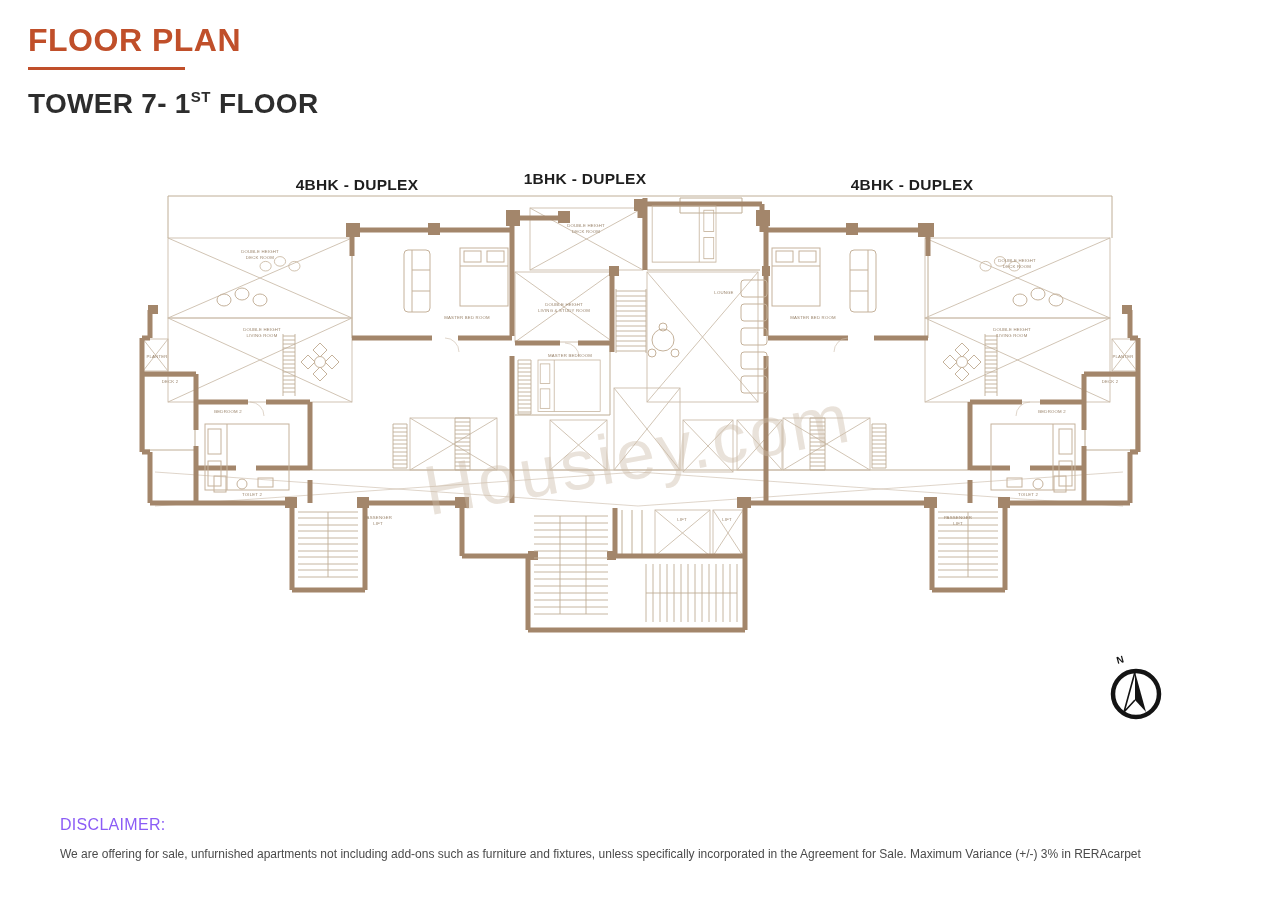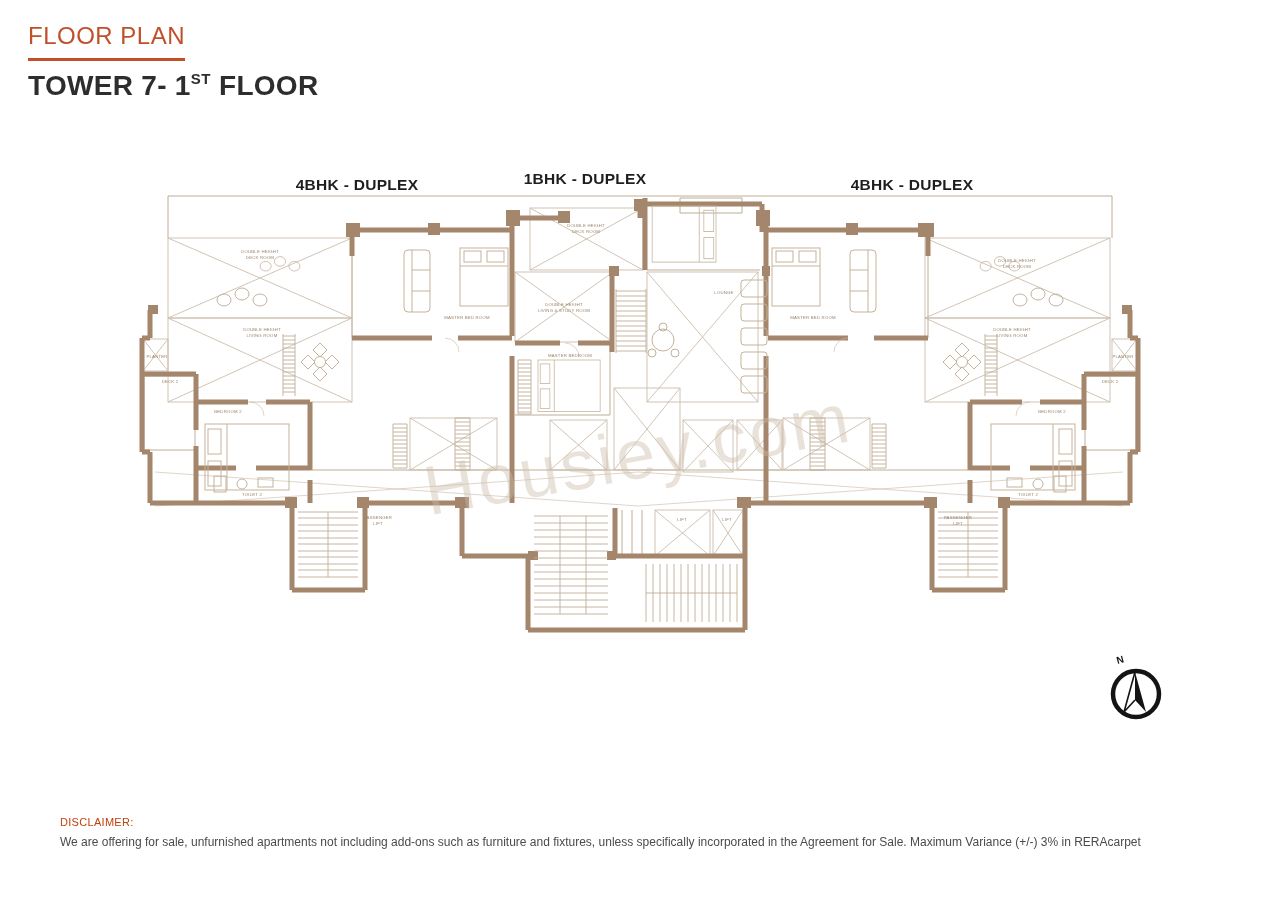--- a/index.html
+++ b/index.html
@@ -3,38 +3,38 @@
 <meta charset="utf-8">
 <style>
   :root{
     --accent:#C04F2A; --wall:#A3866B; --line:#BFAE96; --label:#9A846C;
     --furn:#C5B29B; --xline:#CCBDAB; --dark:#2D2D2D; --disc:#4B4B4B;
   }
   *{margin:0;padding:0;box-sizing:border-box}
   html,body{width:1280px;height:905px;background:#fff;overflow:hidden;
     font-family:"Liberation Sans",sans-serif;position:relative}
   .header{position:absolute;left:28px;top:22px}
-  .eyebrow{font-size:24px;font-weight:normal;color:var(--accent);letter-spacing:.5px}
+  .eyebrow{font-size:32px;font-weight:bold;color:var(--accent);letter-spacing:.5px}
   .rule{width:157px;height:3px;background:var(--accent);margin-top:8px}
-  .title{font-size:28px;font-weight:bold;color:var(--dark);margin-top:9px;letter-spacing:.3px}
+  .title{font-size:28px;font-weight:bold;color:var(--dark);margin-top:18px;letter-spacing:.3px}
   .title sup{font-size:15px;font-weight:bold;position:relative;top:-1px;letter-spacing:.5px}
   svg.plan{position:absolute;left:0;top:0}
   .unit-label{font-size:15.5px;font-weight:600;fill:#1E1E1E;letter-spacing:.3px;text-anchor:middle}
   .room-label{font-size:4.3px;fill:var(--label);text-anchor:middle;letter-spacing:.2px}
   .watermark{font-size:70px;font-weight:500;fill:#CDBCA8;opacity:.42;letter-spacing:3px;text-anchor:middle}
   .compass-n{font-size:10px;font-weight:bold;fill:#141414;text-anchor:middle}
   .wallp{stroke:var(--wall);stroke-width:5;fill:none}
   .thin{stroke:var(--line);stroke-width:1;fill:none}
   .xthin{stroke:var(--xline);stroke-width:.9;fill:none}
   .faint{stroke:var(--xline);stroke-width:.8;fill:none;opacity:.8}
   .furn{stroke:var(--furn);stroke-width:1;fill:none}
   .tread{stroke:var(--line);stroke-width:.9;fill:none}
   .pillar{fill:var(--wall)}
   .disclaimer{position:absolute;left:60px;top:816px;width:1200px;color:var(--disc)}
-  .disclaimer .dtitle{font-size:11px;color:#c2410c;margin-bottom:3px;letter-spacing:.3px}
+  .disclaimer .dtitle{font-size:16px;color:#8b5cf6;margin-bottom:9px;letter-spacing:.3px}
   .disclaimer .dline{font-size:12px;line-height:22.5px;white-space:nowrap}
 </style>
 </head>
 <body>
 
 <div class="header">
   <div class="eyebrow">FLOOR PLAN</div>
   <div class="rule"></div>
   <div class="title"><span>TOWER 7- 1</span><sup>ST</sup><span> FLOOR</span></div>
 </div>

